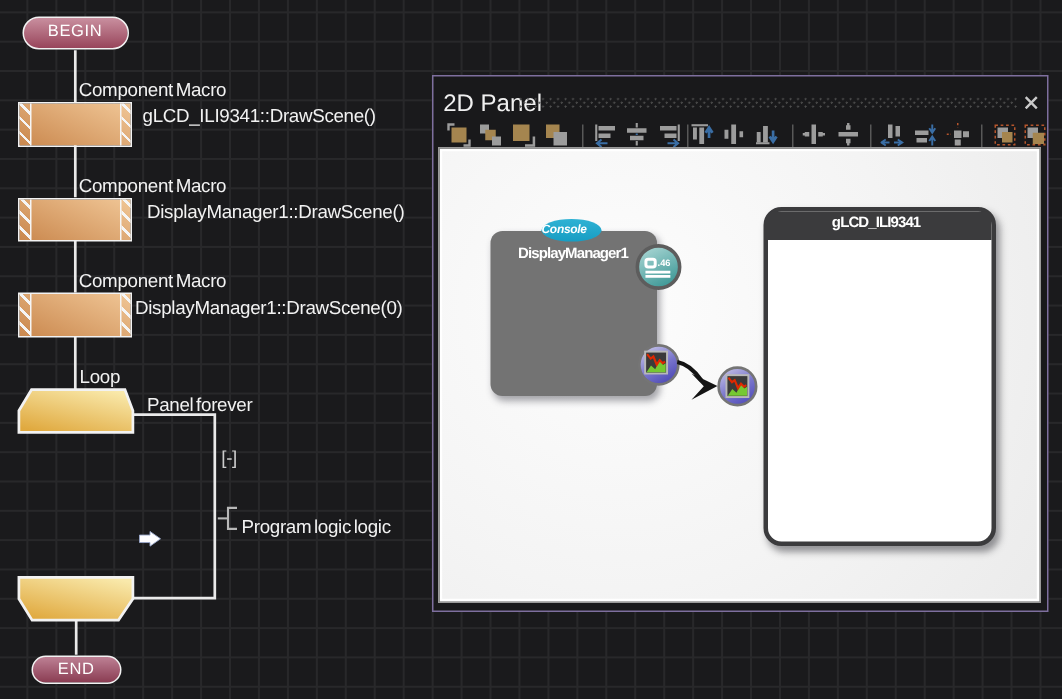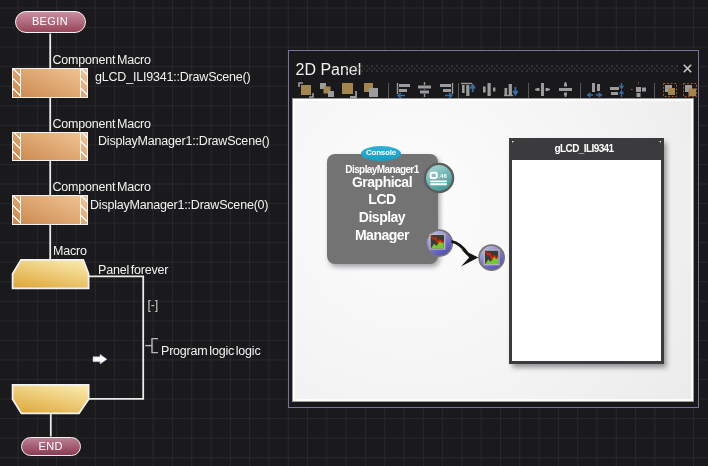--- a/index.html
+++ b/index.html
@@ -63,25 +63,25 @@
     background:#737373;border-radius:8px;
     box-shadow:2px 3px 5px rgba(60,60,70,.45);
     color:#fff;text-align:center;
   }
   #dm .t1{font-size:10px;letter-spacing:-0.6px;font-weight:bold;margin-top:9.5px;line-height:11px;}
   #dm .t2{font-size:14px;letter-spacing:-0.5px;font-weight:bold;line-height:17.8px;margin-top:-1px;}
   #console{
     position:absolute;left:361px;top:145.5px;width:40px;height:15px;
     background:linear-gradient(to bottom,#2fb2d4,#179dc3);
     border-radius:50%;color:#fff;font-size:8px;letter-spacing:-0.2px;font-weight:bold;
-    text-align:center;line-height:14.5px;
+    line-height:14.5px;font-style:italic;
   }
   #glcd{
     position:absolute;left:508.8px;top:138px;width:149.5px;height:220px;
-    background:#fff;border:3.5px solid #3b3b3d;border-radius:0;
+    background:#fff;border:3.5px solid #3b3b3d;border-radius:12px;
     box-shadow:2.5px 3.5px 5px rgba(50,50,55,.5);
   }
   #glcd .hdr{height:18.5px;background:#3b3b3d;border-radius:3px 3px 0 0;
     color:#fff;font-size:10px;letter-spacing:-0.6px;font-weight:bold;text-align:center;line-height:15px;padding-right:5px;}
 </style>
 </head>
 <body>
 
 <svg class="abs" width="708" height="466" style="left:0;top:0">
   <g stroke="#eaeaea" stroke-width="1.8" fill="none">
@@ -116,21 +116,21 @@
 <div class="mbox" style="top:68px"></div>
 <div class="mbox" style="top:131.5px"></div>
 <div class="mbox" style="top:195px"></div>
 
 <div class="lbl" style="left:52.5px;top:52.5px">Component Macro</div>
 <div class="lbl" style="left:95px;top:69.5px">gLCD_ILI9341::DrawScene()</div>
 <div class="lbl" style="left:52.5px;top:116.5px">Component Macro</div>
 <div class="lbl" style="left:98px;top:134px">DisplayManager1::DrawScene()</div>
 <div class="lbl" style="left:52.5px;top:180px">Component Macro</div>
 <div class="lbl" style="left:90px;top:197.5px">DisplayManager1::DrawScene(0)</div>
-<div class="lbl" style="left:53px;top:244px">Macro</div>
+<div class="lbl" style="left:53px;top:244px">Loop</div>
 <div class="lbl" style="left:98px;top:262.8px">Panel forever</div>
 <div class="lbl" style="left:147.5px;top:297.5px;color:#cccccc">[-]</div>
 <div class="lbl" style="left:161px;top:343.5px">Program logic logic</div>
 
 <div id="win">
   <div id="wtitle">2D Panel</div>
   <div id="dots"></div>
   <svg class="abs" style="left:393.5px;top:12.7px" width="9" height="9" viewBox="0 0 9 9">
     <path d="M0.8,0.8 L8.2,8.2 M8.2,0.8 L0.8,8.2" stroke="#c9c9c9" stroke-width="1.6"></path>
   </svg>
@@ -229,21 +229,20 @@
       </svg></div>
     <div class="ticon" style="left: 393px;"><svg width="16" height="16" viewBox="0 0 16 16">
         <rect x="1.5" y="1.5" width="13" height="13" fill="none" stroke="#b4552c" stroke-width="1" stroke-dasharray="1.8,1.8"></rect>
         <rect x="3" y="3" width="7" height="7" fill="#9c9c9c"></rect>
         <rect x="6.5" y="6.5" width="7.5" height="7.5" fill="#a5854f"></rect>
       </svg></div>
   </div>
 
 <div id="dm">
   <div class="t1">DisplayManager1</div>
-  <div class="t2">Graphical<br>LCD<br>Display<br>Manager</div>
 </div>
 <div id="console">Console</div>
 
 <svg class="abs" style="left:422.6px;top:161.8px" width="32" height="32" viewBox="0 0 32 32">
   <defs>
     <linearGradient id="tealg" x1="0.2" y1="0" x2="0.7" y2="1">
       <stop offset="0" stop-color="#abd7d5"></stop>
         <stop offset="1" stop-color="#3a9694"></stop>
     </linearGradient>
   </defs>

